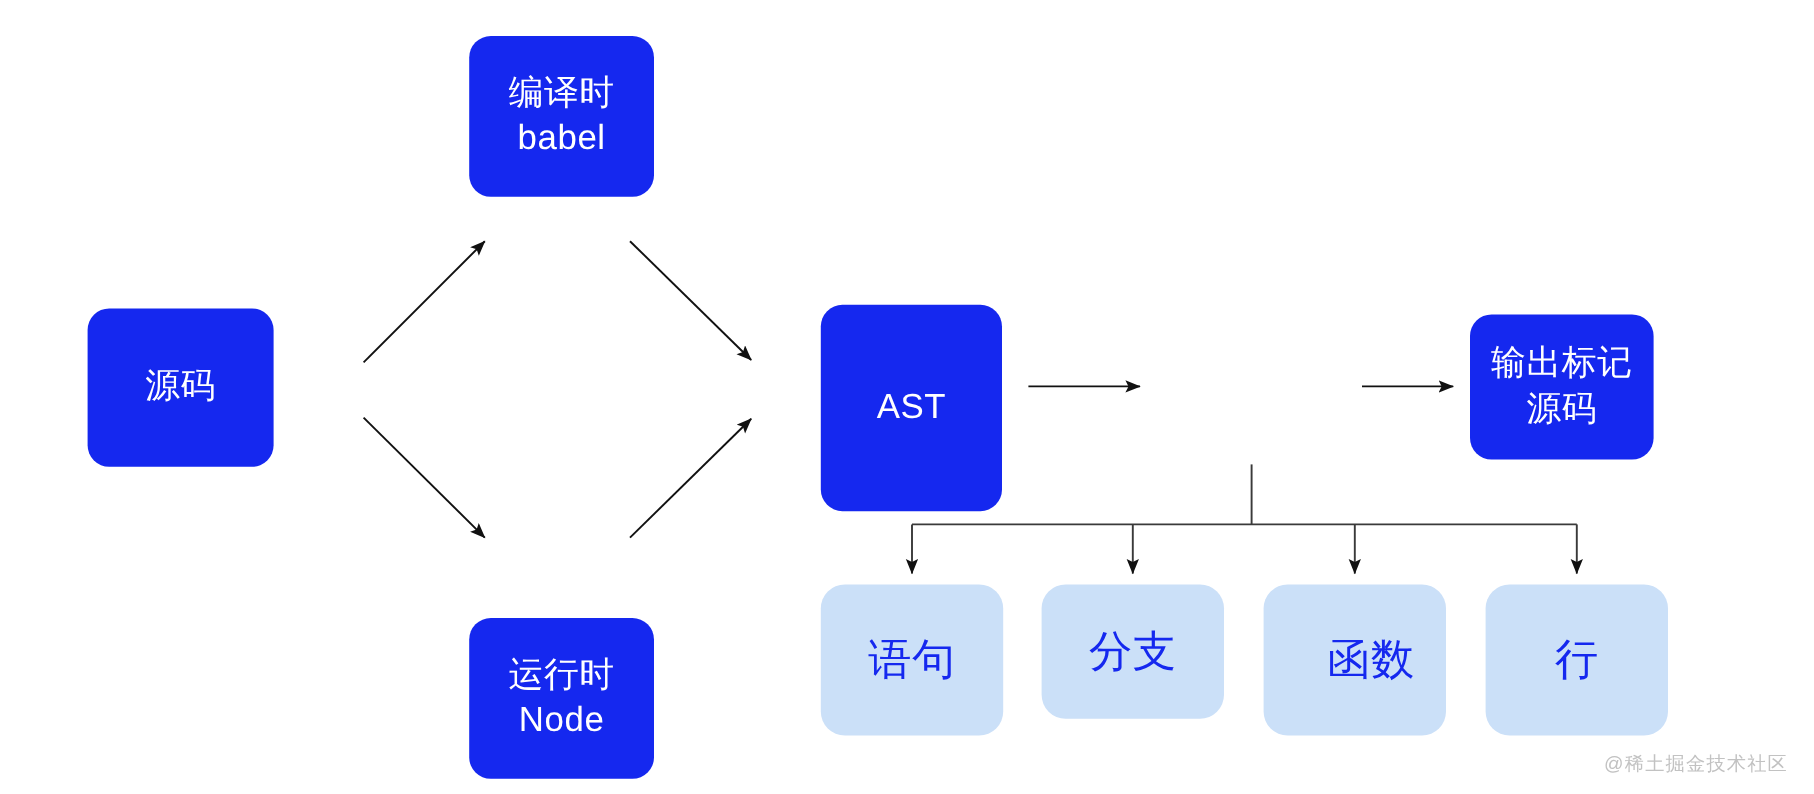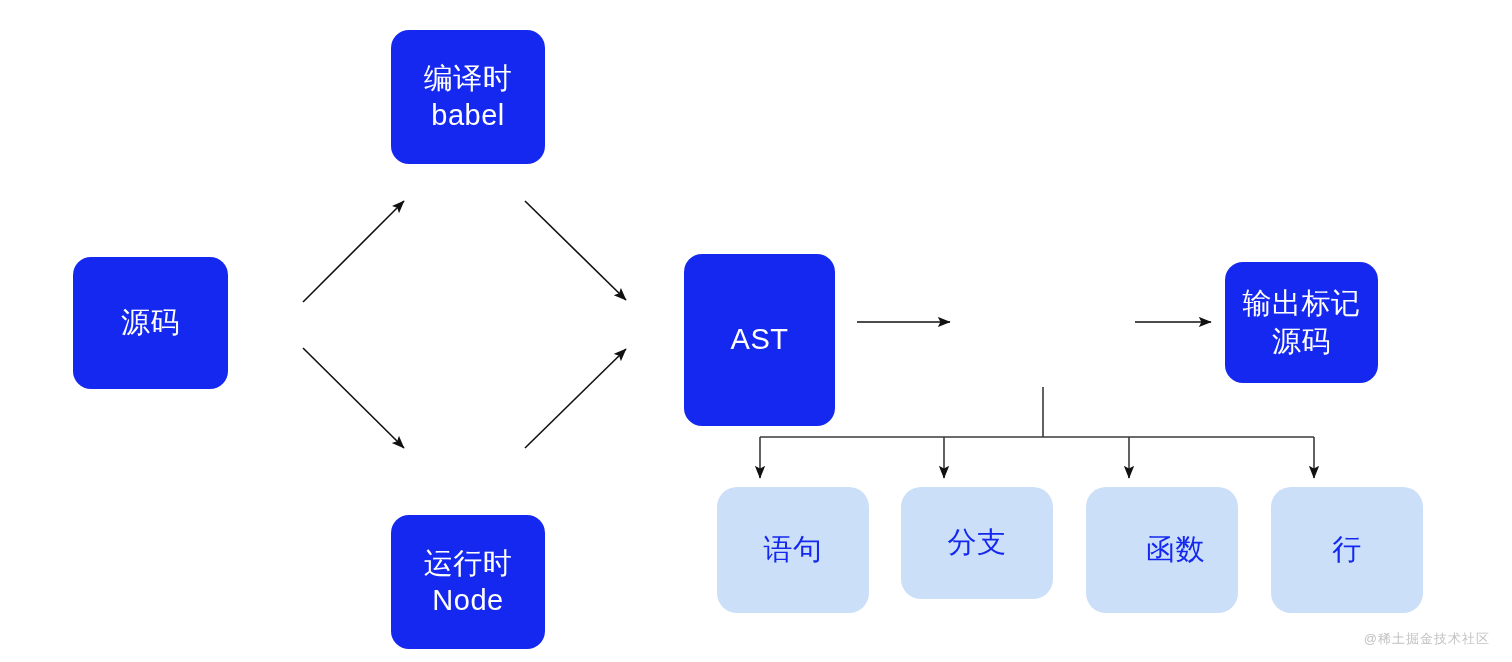--- a/index.html
+++ b/index.html
@@ -31,38 +31,37 @@
     letter-spacing: 0.5px;
   }
   .node.primary {
     background: #1528ef;
     color: #ffffff;
     font-size: 29px;
   }
   .node.soft {
     background: #cbe0f8;
     color: #1528ef;
-    font-size: 29px;
+    font-size: 36px;
     border-radius: 20px;
-    margin-left: 33px;
   }
   #edges {
     position: absolute;
     left: 0;
     top: 0;
     width: 1512px;
     height: 662px;
     pointer-events: none;
   }
   .watermark {
     position: absolute;
     right: 22px;
     bottom: 14px;
     color: #c2c2c2;
-    font-size: 13px;
+    font-size: 16px;
     letter-spacing: 1px;
     user-select: none;
   }
 </style>
 </head>
 <body>
 
 <div id="canvas" style="width: 1512px; height: 662px; background: rgb(255, 255, 255);">
 
   <svg id="edges" viewBox="0 0 1512 662" width="1512" height="662" xmlns="http://www.w3.org/2000/svg">

